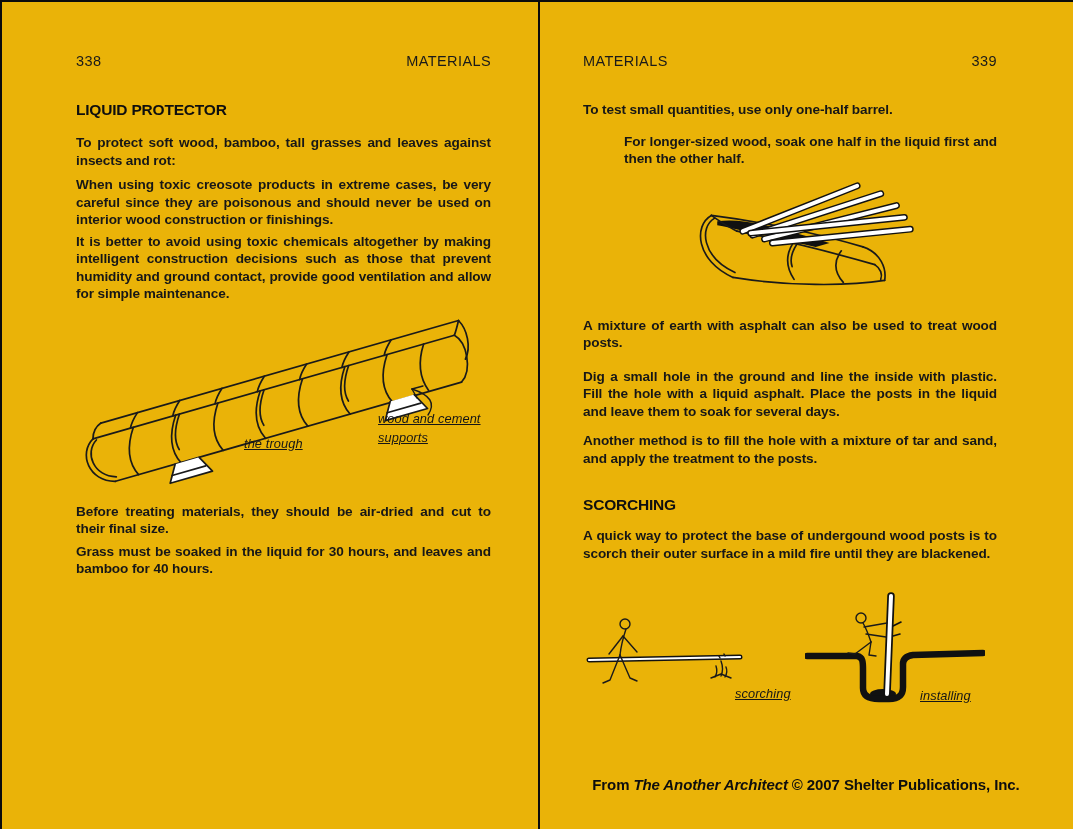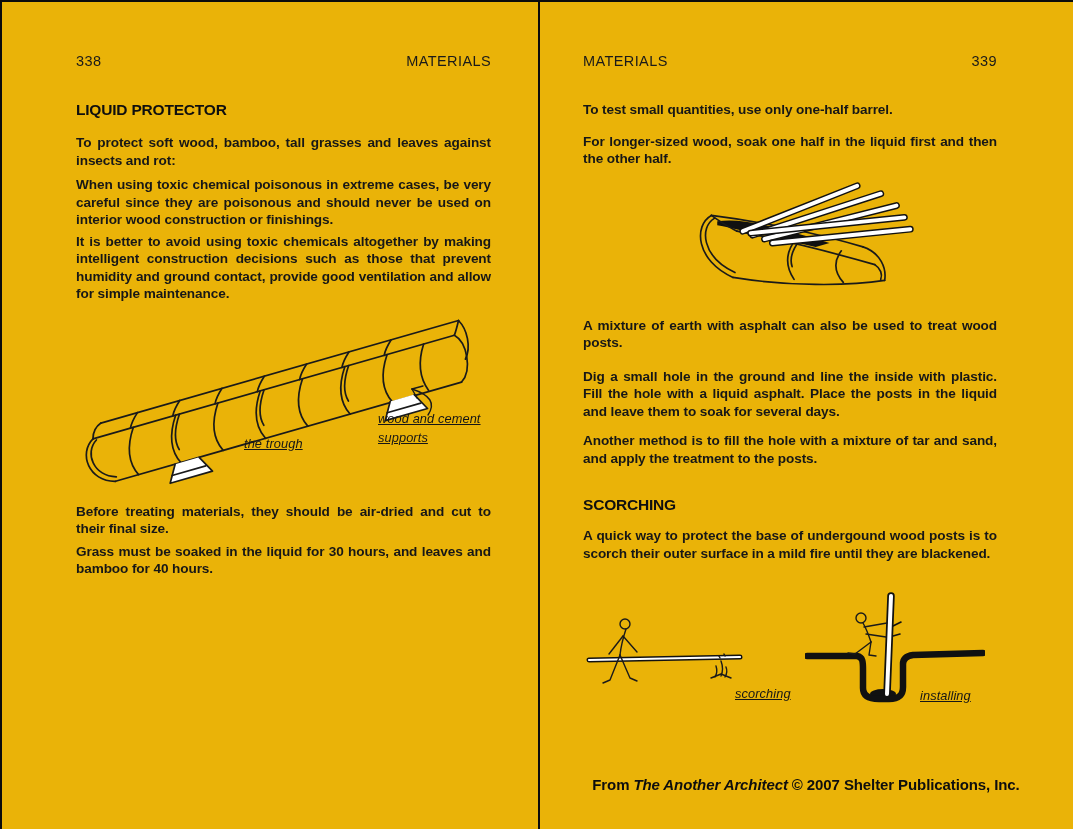--- a/index.html
+++ b/index.html
@@ -56,21 +56,21 @@
 
   <div class="page page-left">
     <div class="runhead">
       <span>338</span>
       <span>MATERIALS</span>
     </div>
 
     <div class="heading" style="margin-top:31px;">LIQUID PROTECTOR</div>
 
     <p class="body" style="margin-top:15px;">To protect soft wood, bamboo, tall grasses and leaves against insects and rot:</p>
-    <p class="body" style="margin-top:7px;">When using toxic chemical poisonous in extreme cases, be very careful since they are poisonous and should never be used on interior wood construction or finishings.</p>
+    <p class="body" style="margin-top:7px;">When using toxic creosote products in extreme cases, be very careful since they are poisonous and should never be used on interior wood construction or finishings.</p>
     <p class="body" style="margin-top:4px;">It is better to avoid using toxic chemicals altogether by making intelligent construction decisions such as those that prevent humidity and ground contact, provide good ventilation and allow for simple maintenance.</p>
 
     <div class="figure" style="margin-top:6px;height:190px;">
       <svg width="400" height="190" viewBox="0 0 400 190">
         <g transform="rotate(-16 20 155)" class="sk">
 
           <path d="M 36,117 L 408,117"></path>
           <path d="M 24,130 L 400,130"></path>
           <path d="M 24,130 Q 27,120 36,117"></path>
 
@@ -123,21 +123,21 @@
     <p class="body" style="margin-top:5px;">Grass must be soaked in the liquid for 30 hours, and leaves and bamboo for 40 hours.</p>
   </div>
 
   <div class="page page-right">
     <div class="runhead">
       <span>MATERIALS</span>
       <span>339</span>
     </div>
 
     <p class="body" style="margin-top:31px;">To test small quantities, use only one-half barrel.</p>
-    <p class="body" style="margin-top:14px;">For longer-sized wood, soak one half in the liquid first and then the other half.</p>
+    <p class="body" style="margin-top:14px;margin-left:41px;">For longer-sized wood, soak one half in the liquid first and then the other half.</p>
 
     <div class="figure" style="margin-top:8px;height:130px;">
       <svg width="240" height="130" viewBox="0 0 240 132" style="left:95px;">
 
         <path d="M 38,46 C 64,42 100,52 152,68 L 138,72 C 96,62 58,54 38,50 Z" fill="#111111" stroke="none"></path>
         <g class="sk">
 
           <path d="M 32,40 C 14,50 16,86 54,103"></path>
           <path d="M 35,43 C 20,52 22,82 56,98"></path>
           <path d="M 32,40 Q 46,50 58,56"></path>

